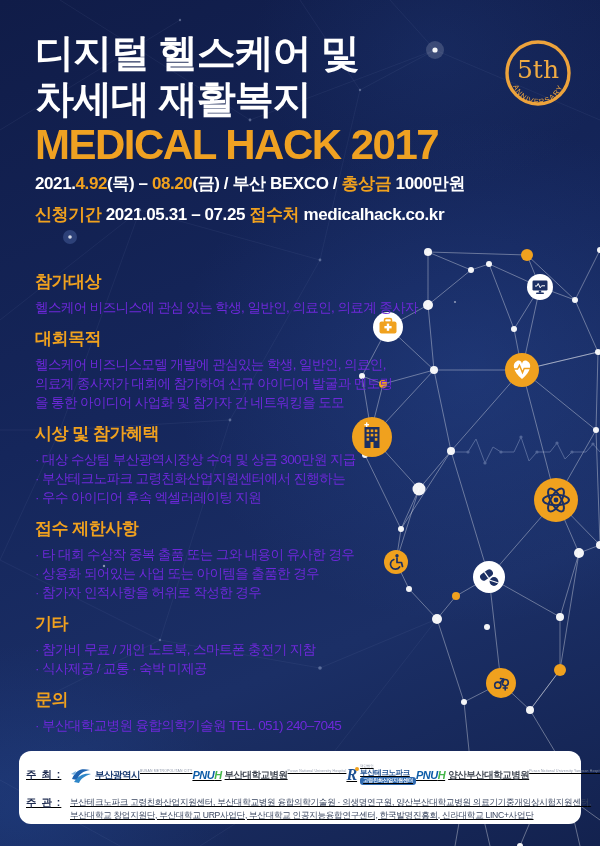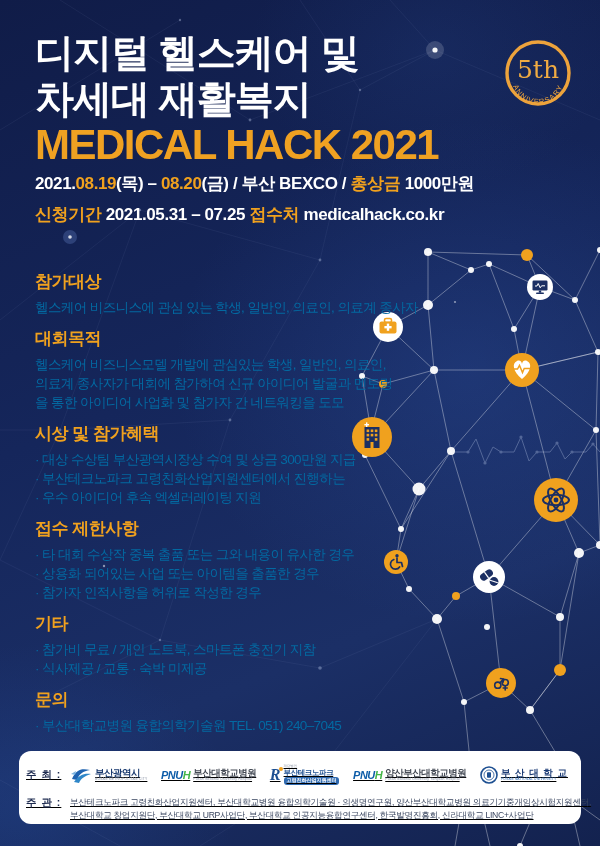--- a/index.html
+++ b/index.html
@@ -13,29 +13,29 @@
       linear-gradient(158deg,#101c48 0%,#15265b 42%,#1b2f66 72%,#13224f 100%);
   }
   .abs{position:absolute;}
   .ttl{left:35px;color:#ffffff;font-weight:bold;font-size:39px;letter-spacing:-1px;line-height:1;}
   .ttl3{color:#efa122;font-size:42px;letter-spacing:-1.5px;}
   .info{left:35px;font-size:17px;font-weight:bold;color:#ffffff;letter-spacing:-0.4px;white-space:nowrap;}
   .info .or{color:#f0a11e;}
   #sections{left:35px;top:260px;width:415px;}
   .sec{margin-bottom:10px;margin-top:12px;}
   .sec .hd{color:#f0a11e;font-weight:bold;font-size:17px;line-height:20px;margin-bottom:6px;letter-spacing:-0.5px;}
-  .sec .ln{color:#0369a1;font-size:13.5px;line-height:19px;letter-spacing:-0.6px;white-space:pre;}
+  .sec .ln{color:#6d28d9;font-size:13.5px;line-height:19px;letter-spacing:-0.6px;white-space:pre;}
   
   #footer-card{left:19px;top:751px;width:562px;height:73px;background:#ffffff;border-radius:12px;
     box-sizing:border-box;padding:9px 13px 7px 7px;text-decoration:underline;}
   .frow{display:flex;align-items:center;}
   .flabel{color:#1e2b50;font-weight:bold;font-size:10.5px;letter-spacing:1px;width:44px;flex:none;}
   #host-logos{display:flex;align-items:center;justify-content:space-between;flex:1;height:30px;}
   .logo{display:flex;align-items:center;gap:3px;}
-  .logo .stack{display:flex;flex-direction:column;line-height:1.05;}
+  .logo .stack{display:flex;flex-direction:row;line-height:1.05;}
   .kname{font-weight:bold;font-size:9.5px;color:#444a55;letter-spacing:-0.5px;white-space:nowrap;}
   .kname.city{color:#16376e;}
   .kname.univ{color:#1b3b75;letter-spacing:1px;}
   .ename{font-size:3.4px;color:#8a93a5;white-space:nowrap;letter-spacing:0.2px;}
   .ename.blue{color:#2e69b0;}
   .pnumark{font-style:italic;font-weight:bold;font-size:11px;color:#0d5ca8;letter-spacing:-0.5px;white-space:nowrap;}
   .pnumark .h{color:#45b649;}
   .tpmark{font-family:"Liberation Serif","DejaVu Serif",serif;font-style:italic;font-weight:bold;font-size:16px;color:#1d4f91;position:relative;}
   .tpmark i{position:absolute;right:-2px;top:1px;width:4px;height:4px;border-radius:50%;background:#f0a11e;}
   .tpstack{display:flex;flex-direction:column;line-height:1;}
@@ -231,23 +231,23 @@
   <defs>
       <path id="arcpath" d="M 14,46 A 26,26 0 0 0 66,46"></path>
     </defs>
   <text font-size="7.4" fill="#eda33c" letter-spacing="1.1">
     <textPath href="#arcpath" startOffset="50%" text-anchor="middle">ANNIVERSARY</textPath>
   </text>
 </svg>
 
 <div class="abs ttl" style="top:33px;">디지털 헬스케어 및</div>
 <div class="abs ttl" style="top:79px;">차세대 재활복지</div>
-<div class="abs ttl ttl3" style="top:124px;">MEDICAL HACK 2021</div>
-
-<div class="abs info" style="top:172px;"><span>2021.</span><span class="or">08.19</span><span>(목) – </span><span class="or">08.20</span><span>(금) / 부산 BEXCO  / </span><span class="or">총상금</span><span> 1000만원</span></div>
+<div class="abs ttl ttl3" style="top:124px;">MEDICAL HACK 2017</div>
+
+<div class="abs info" style="top:172px;"><span>2021.</span><span class="or">4.92</span><span>(목) – </span><span class="or">08.20</span><span>(금) / 부산 BEXCO  / </span><span class="or">총상금</span><span> 1000만원</span></div>
 <div class="abs info" style="top:203px;"><span class="or">신청기간</span><span> 2021.05.31 – 07.25 </span><span class="or">접수처</span><span> medicalhack.co.kr</span></div>
 
 <div class="abs" id="sections">
   <div class="sec">
     <div class="hd">참가대상</div>
     <div class="ln">헬스케어 비즈니스에 관심 있는 학생, 일반인, 의료인, 의료계 종사자</div>
   </div>
   <div class="sec">
     <div class="hd">대회목적</div>
     <div class="ln">헬스케어 비즈니스모델 개발에 관심있는 학생, 일반인, 의료인,</div>

